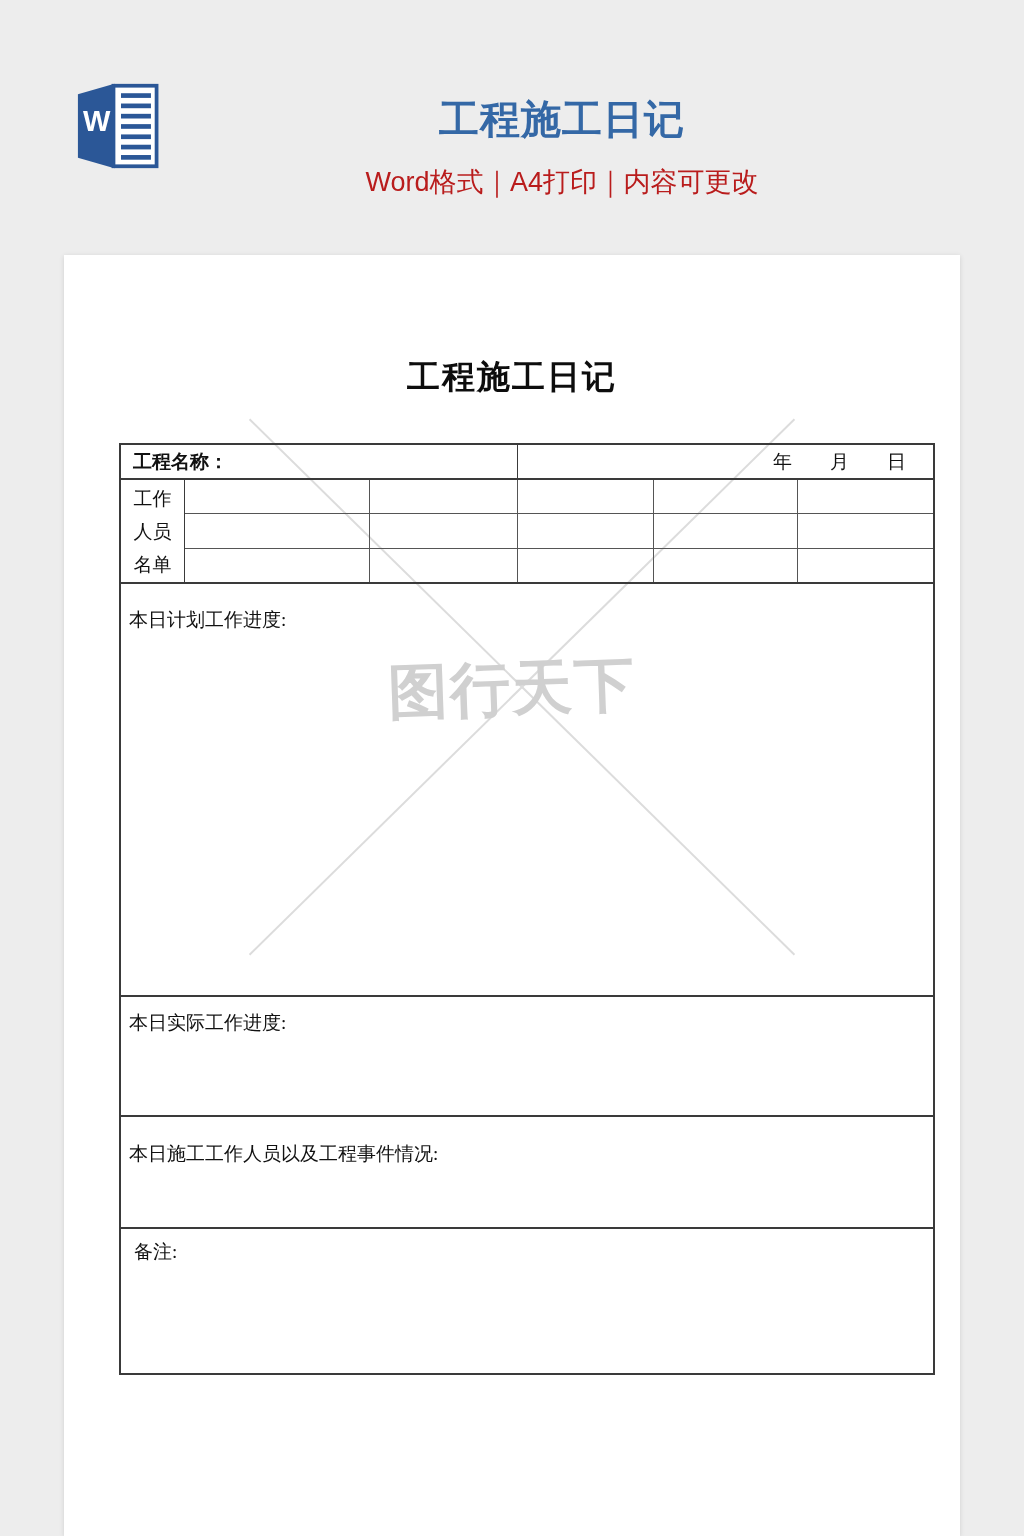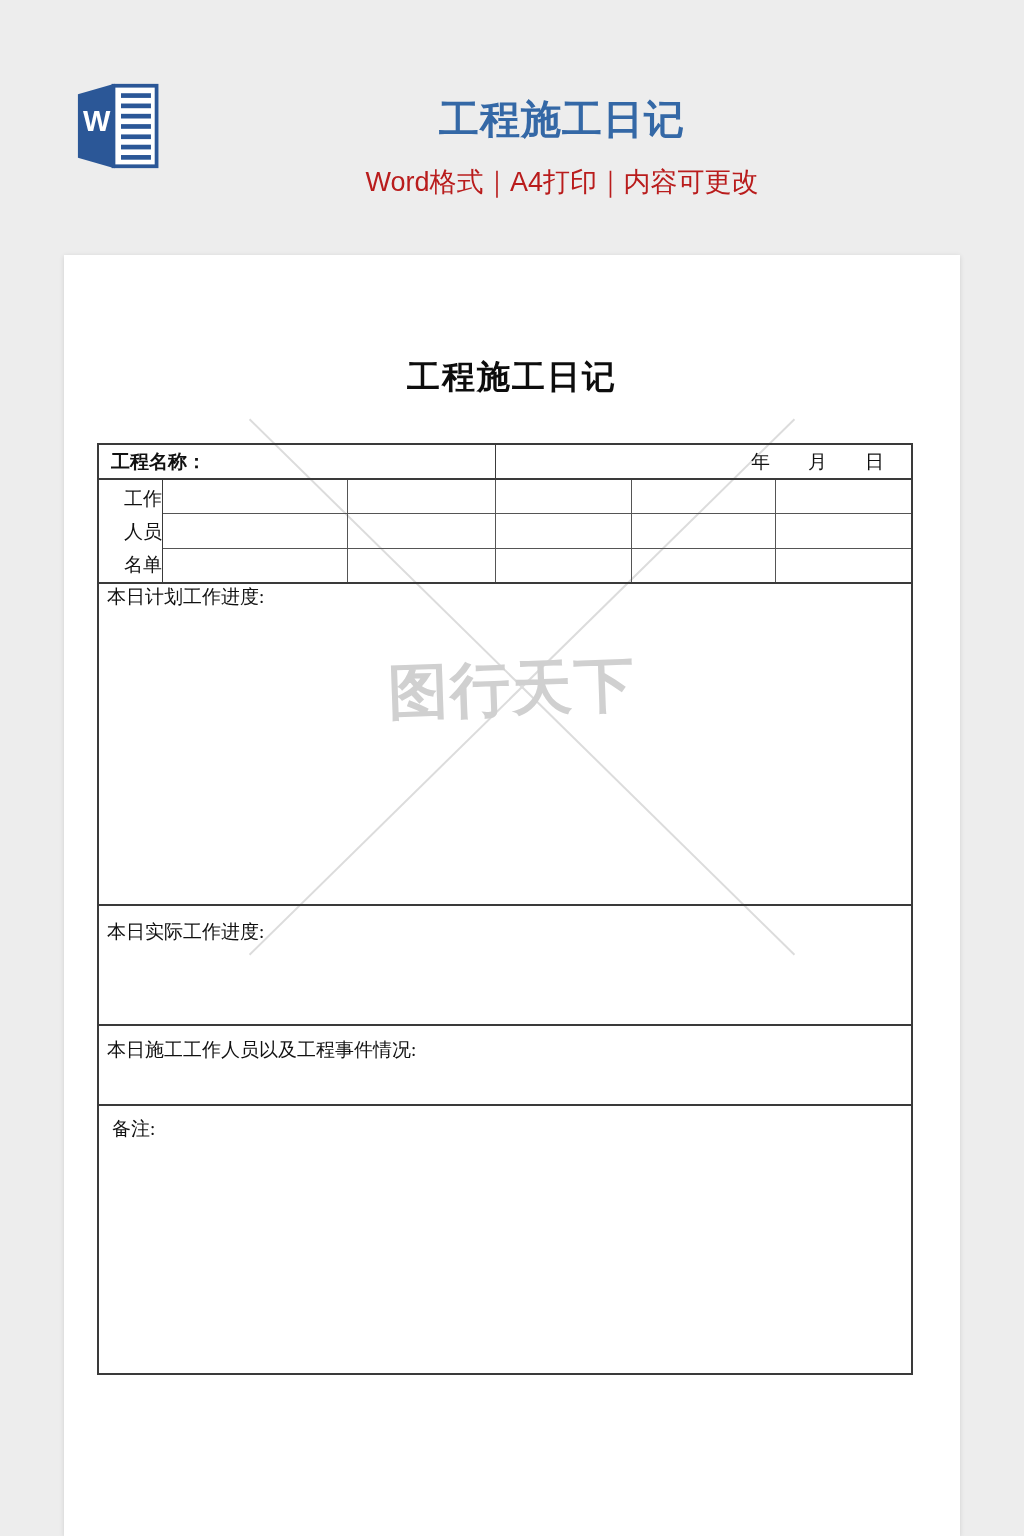--- a/index.html
+++ b/index.html
@@ -28,46 +28,46 @@
   .wm-line.l1{transform:rotate(44.5deg);}
   .wm-line.l2{transform:rotate(-44.5deg);}
   .wm-text{
     position:absolute;left:0;top:394px;width:100%;text-align:center;
     font-family:"DejaVu Serif","Liberation Serif",serif;
     font-size:60px;font-weight:bold;color:#d0d0d0;letter-spacing:2px;
     transform:rotate(-2deg);
   }
   
   .form-table{
-    position:absolute;left:33px;top:188px;width:816px;height:932px;
+    position:absolute;left:55px;top:188px;width:816px;height:932px;
     box-sizing:border-box;border:2px solid #3a3a3a;
     font-family:"Liberation Serif","DejaVu Serif",serif;
     font-size:19px;color:#111;
   }
   .form-table *{box-sizing:border-box;}
   .r-name{height:35px;border-bottom:2px solid #3a3a3a;display:flex;}
   .name-cell{width:397px;border-right:1px solid #3a3a3a;display:flex;align-items:center;padding-left:12px;font-weight:bold;}
   .date-cell{flex:1;display:flex;align-items:center;justify-content:flex-end;padding-right:27px;}
   .date-cell .dsep{margin-left:38px;}
   .r-staff{height:104px;border-bottom:2px solid #3a3a3a;display:flex;}
   .staff-label{
     width:64px;border-right:1px solid #3a3a3a;display:flex;flex-direction:column;
-    justify-content:center;align-items:flex-end;line-height:33px;
+    justify-content:center;align-items:center;line-height:33px;
   }
   .staff-grid{flex:1;display:flex;flex-direction:column;}
   .sg-row{display:flex;flex:1;border-bottom:1px solid #555;}
   .sg-row:last-child{border-bottom:none;}
   .sg-cell{border-right:1px solid #555;height:100%;}
   .sg-cell:last-child{border-right:none;flex:1;}
   .c0{width:185px}.c1{width:148px}.c2{width:136px}.c3{width:144px}
   .sec{border-bottom:2px solid #3a3a3a;padding:10px 10px 0 8px;}
-  .sec-plan{height:322px;padding-top:0;}
+  .sec-plan{height:413px;padding-top:23px;}
   .sec-actual{height:120px;padding-top:13px;}
   .sec-reason{height:94px;}
-  .sec-staffevents{height:80px;padding-top:11px;}
+  .sec-staffevents{height:112px;padding-top:24px;}
   .sec-remarks{height:76px;border-bottom:none;padding-left:13px;}
 </style>
 </head>
 <body>
 
 <svg class="logo" viewBox="0 0 110 100" aria-hidden="true">
   <rect x="55" y="7" width="46" height="86" fill="#ffffff" stroke="#2b5797" stroke-width="4"></rect>
   <g fill="#2b5797">
     <rect x="63" y="15" width="32" height="5"></rect>
     <rect x="63" y="26" width="32" height="5"></rect>

